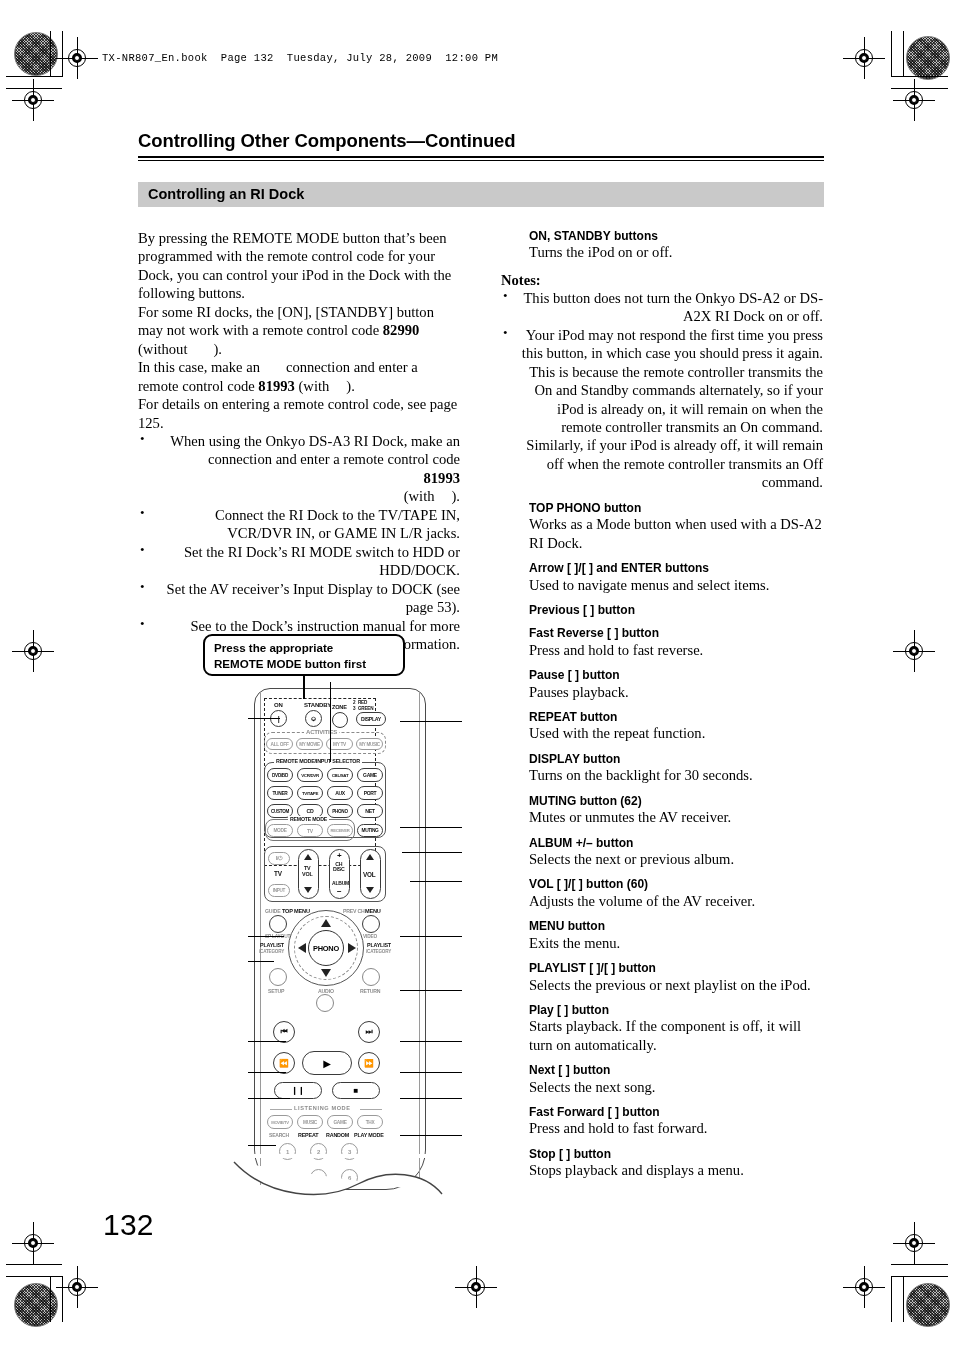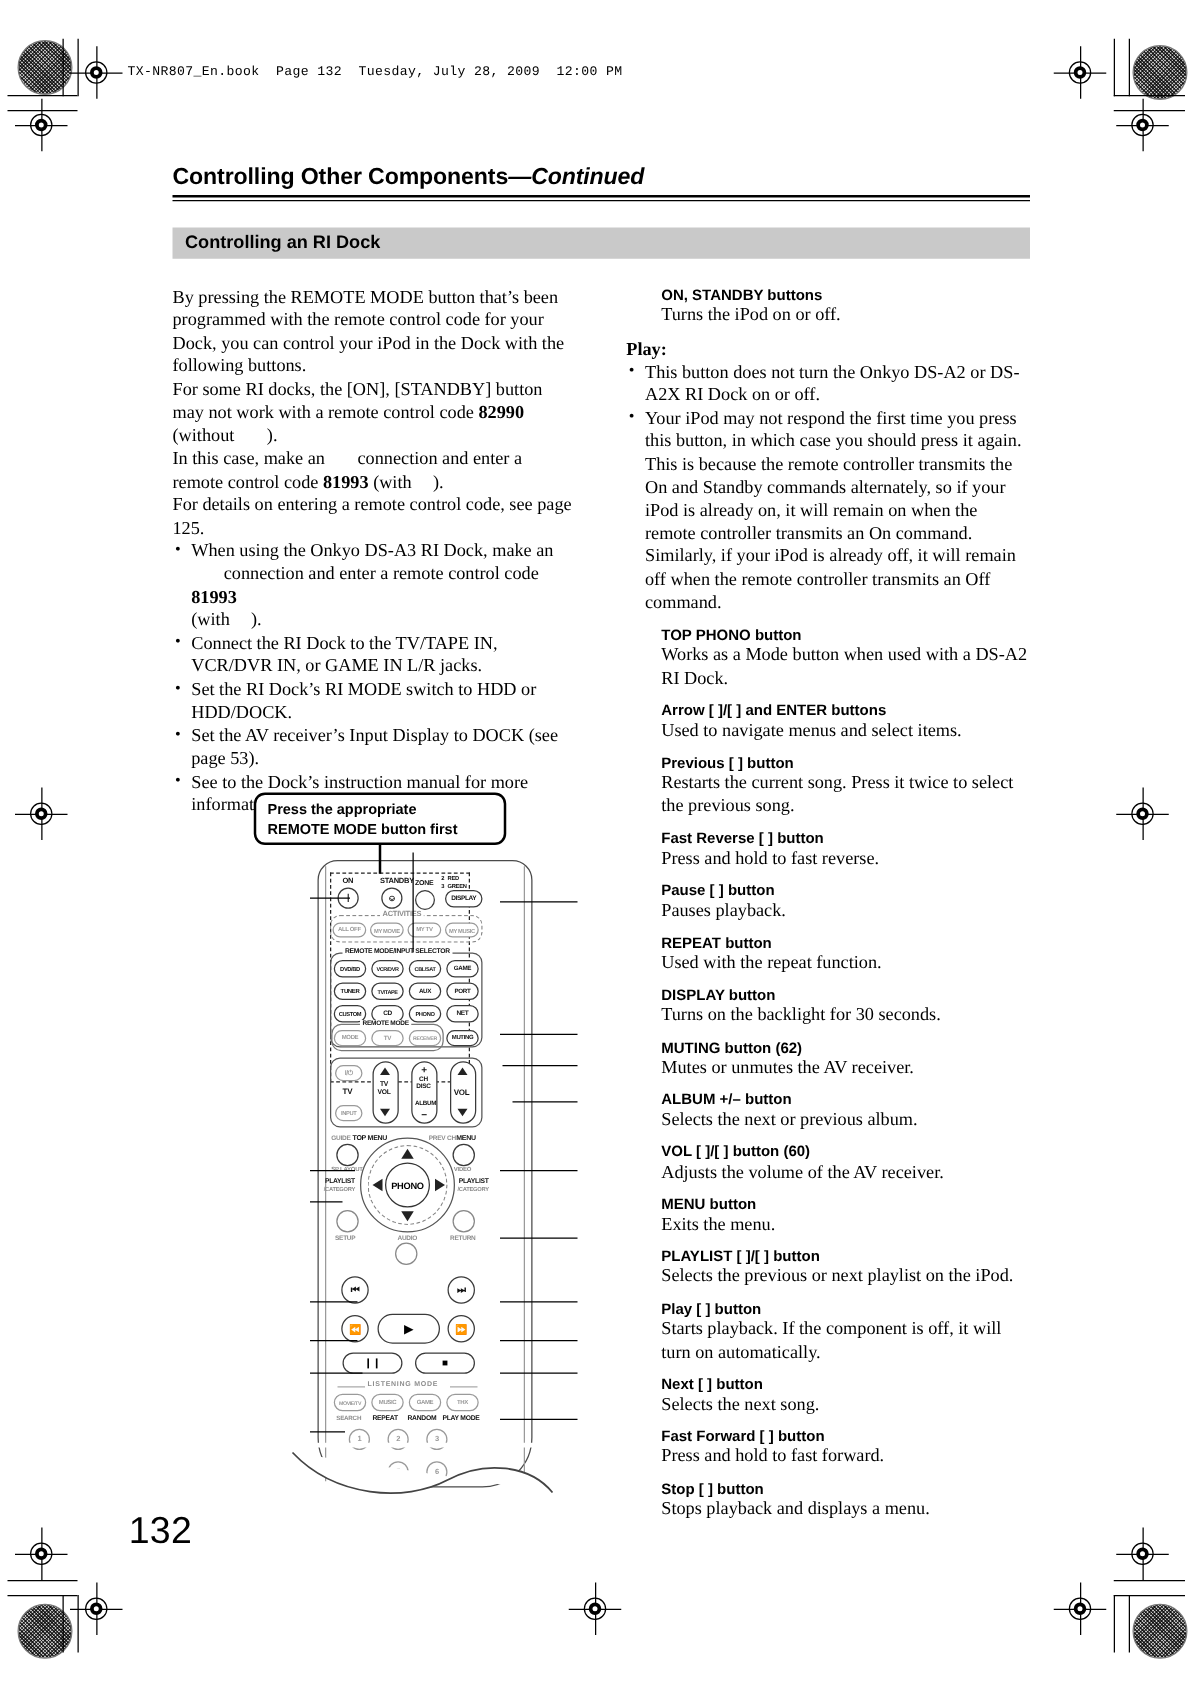--- a/index.html
+++ b/index.html
@@ -75,21 +75,20 @@
 
   .chapter-title {
     font-family: "Liberation Sans", sans-serif;
     font-weight: bold;
     font-size: 18.5px;
     letter-spacing: -0.1px;
     margin: 0;
     padding-bottom: 3px;
   }
   .chapter-title .cont {
-    font-style: italic;
     font-weight: bold;
   }
   .rule-thick {
     border-top: 2.5px solid #000;
     margin-top: 1px;
   }
   .rule-thin {
     border-top: 1.2px solid #000;
     margin-top: 2px;
   }
@@ -124,21 +123,21 @@
   .b { font-weight: bold; }
 
   .subhead {
     font-weight: bold;
     font-size: 14.6px;
     line-height: 1.265;
     margin-top: 1px;
   }
 
   ul.bul {
-    margin: 0; padding: 0; list-style: none;
+    margin: 0; padding: 0; list-style: none; text-align: right;
   }
   ul.bul > li {
     position: relative;
     padding-left: 15px;
     font-size: 14.6px;
     line-height: 1.265;
     margin-bottom: 0px;
   }
   ul.bul > li::before {
     content: "\2022";
@@ -426,34 +425,33 @@
         <li>See to the Dock’s instruction manual for more information.</li>
       </ul>
 
     </div>
 
     <div class="col-right">
 
       <div class="bhead">ON, STANDBY buttons</div>
       <div class="bdesc">Turns the iPod on or off.</div>
 
-      <div class="notes-head">Play:</div>
+      <div class="notes-head">Notes:</div>
       <ul class="bul">
         <li>This button does not turn the Onkyo DS-A2 or DS-A2X RI Dock on or off.</li>
         <li>Your iPod may not respond the first time you press this button, in which case you should press it again. This is because the remote controller transmits the On and Standby commands alternately, so if your iPod is already on, it will remain on when the remote controller transmits an On command. Similarly, if your iPod is already off, it will remain off when the remote controller transmits an Off command.</li>
       </ul>
 
       <div class="bhead">TOP PHONO button</div>
       <div class="bdesc">Works as a Mode button when used with a DS-A2 RI Dock.</div>
 
       <div class="bhead">Arrow [   ]/[   ] and ENTER buttons</div>
       <div class="bdesc">Used to navigate menus and select items.</div>
 
       <div class="bhead">Previous [      ] button</div>
-      <div class="bdesc">Restarts the current song. Press it twice to select the previous song.</div>
 
       <div class="bhead">Fast Reverse [      ] button</div>
       <div class="bdesc">Press and hold to fast reverse.</div>
 
       <div class="bhead">Pause [   ] button</div>
       <div class="bdesc">Pauses playback.</div>
 
       <div class="bhead">REPEAT button</div>
       <div class="bdesc">Used with the repeat function.</div>
 

